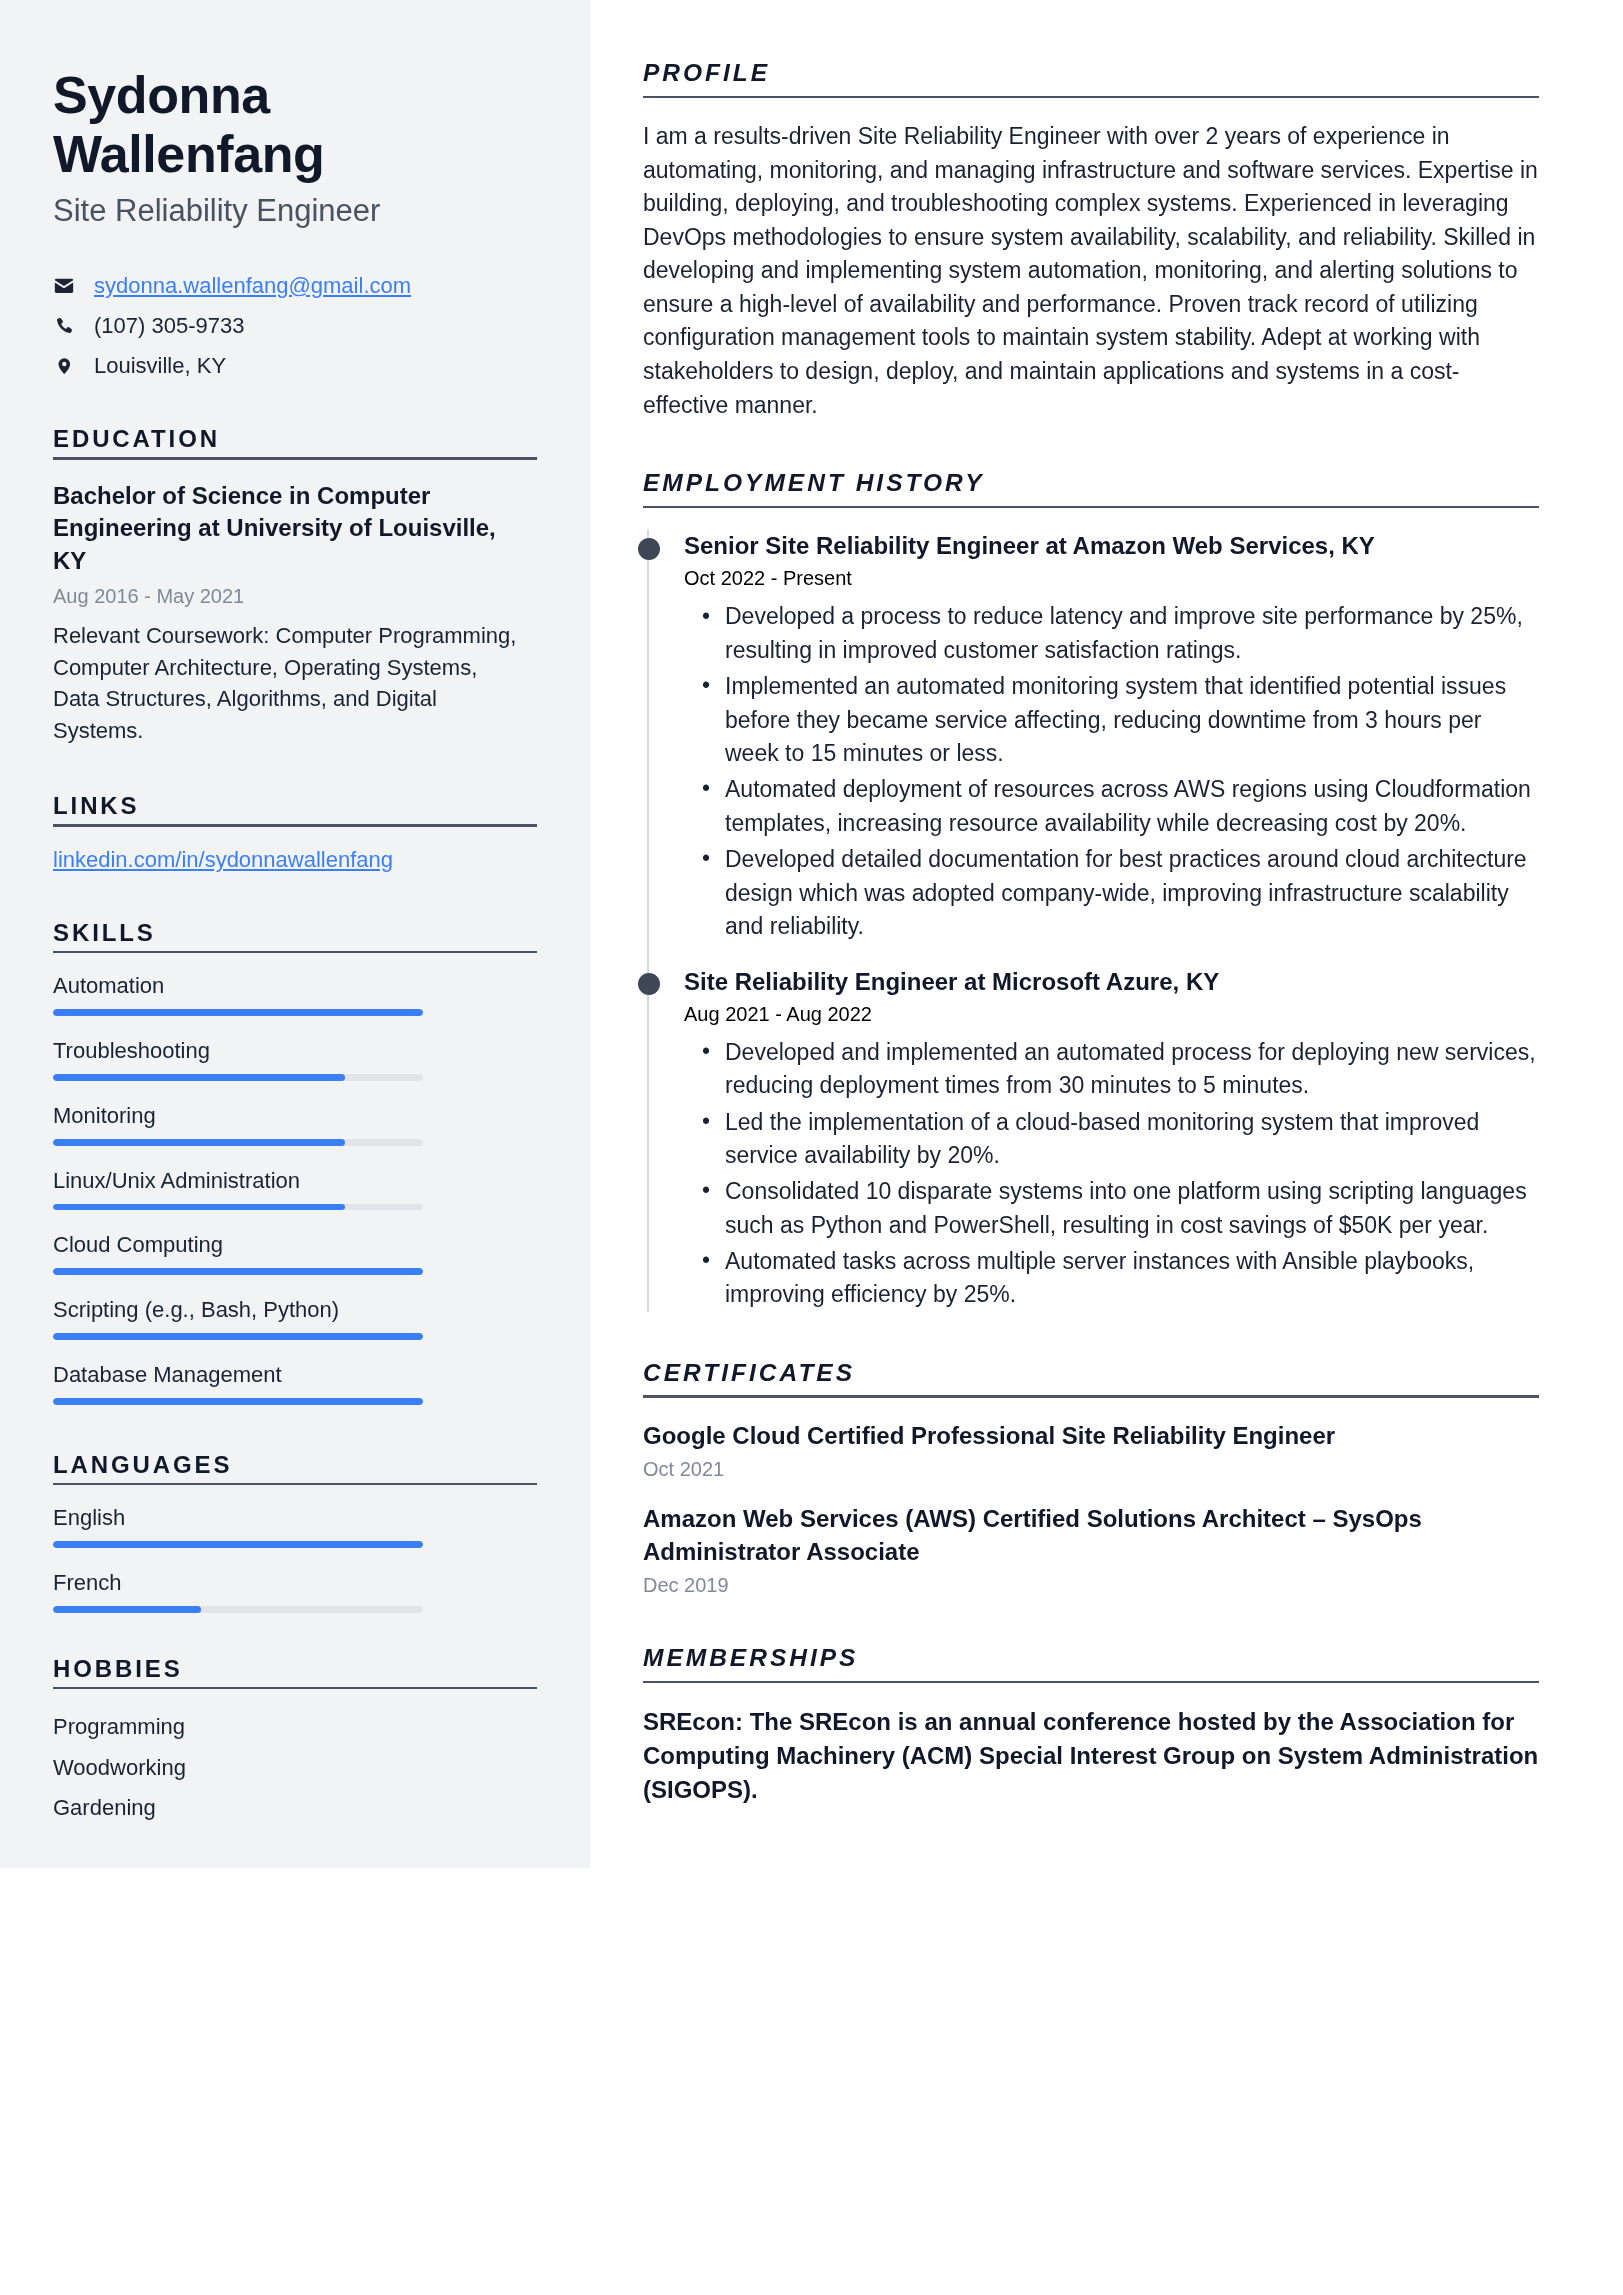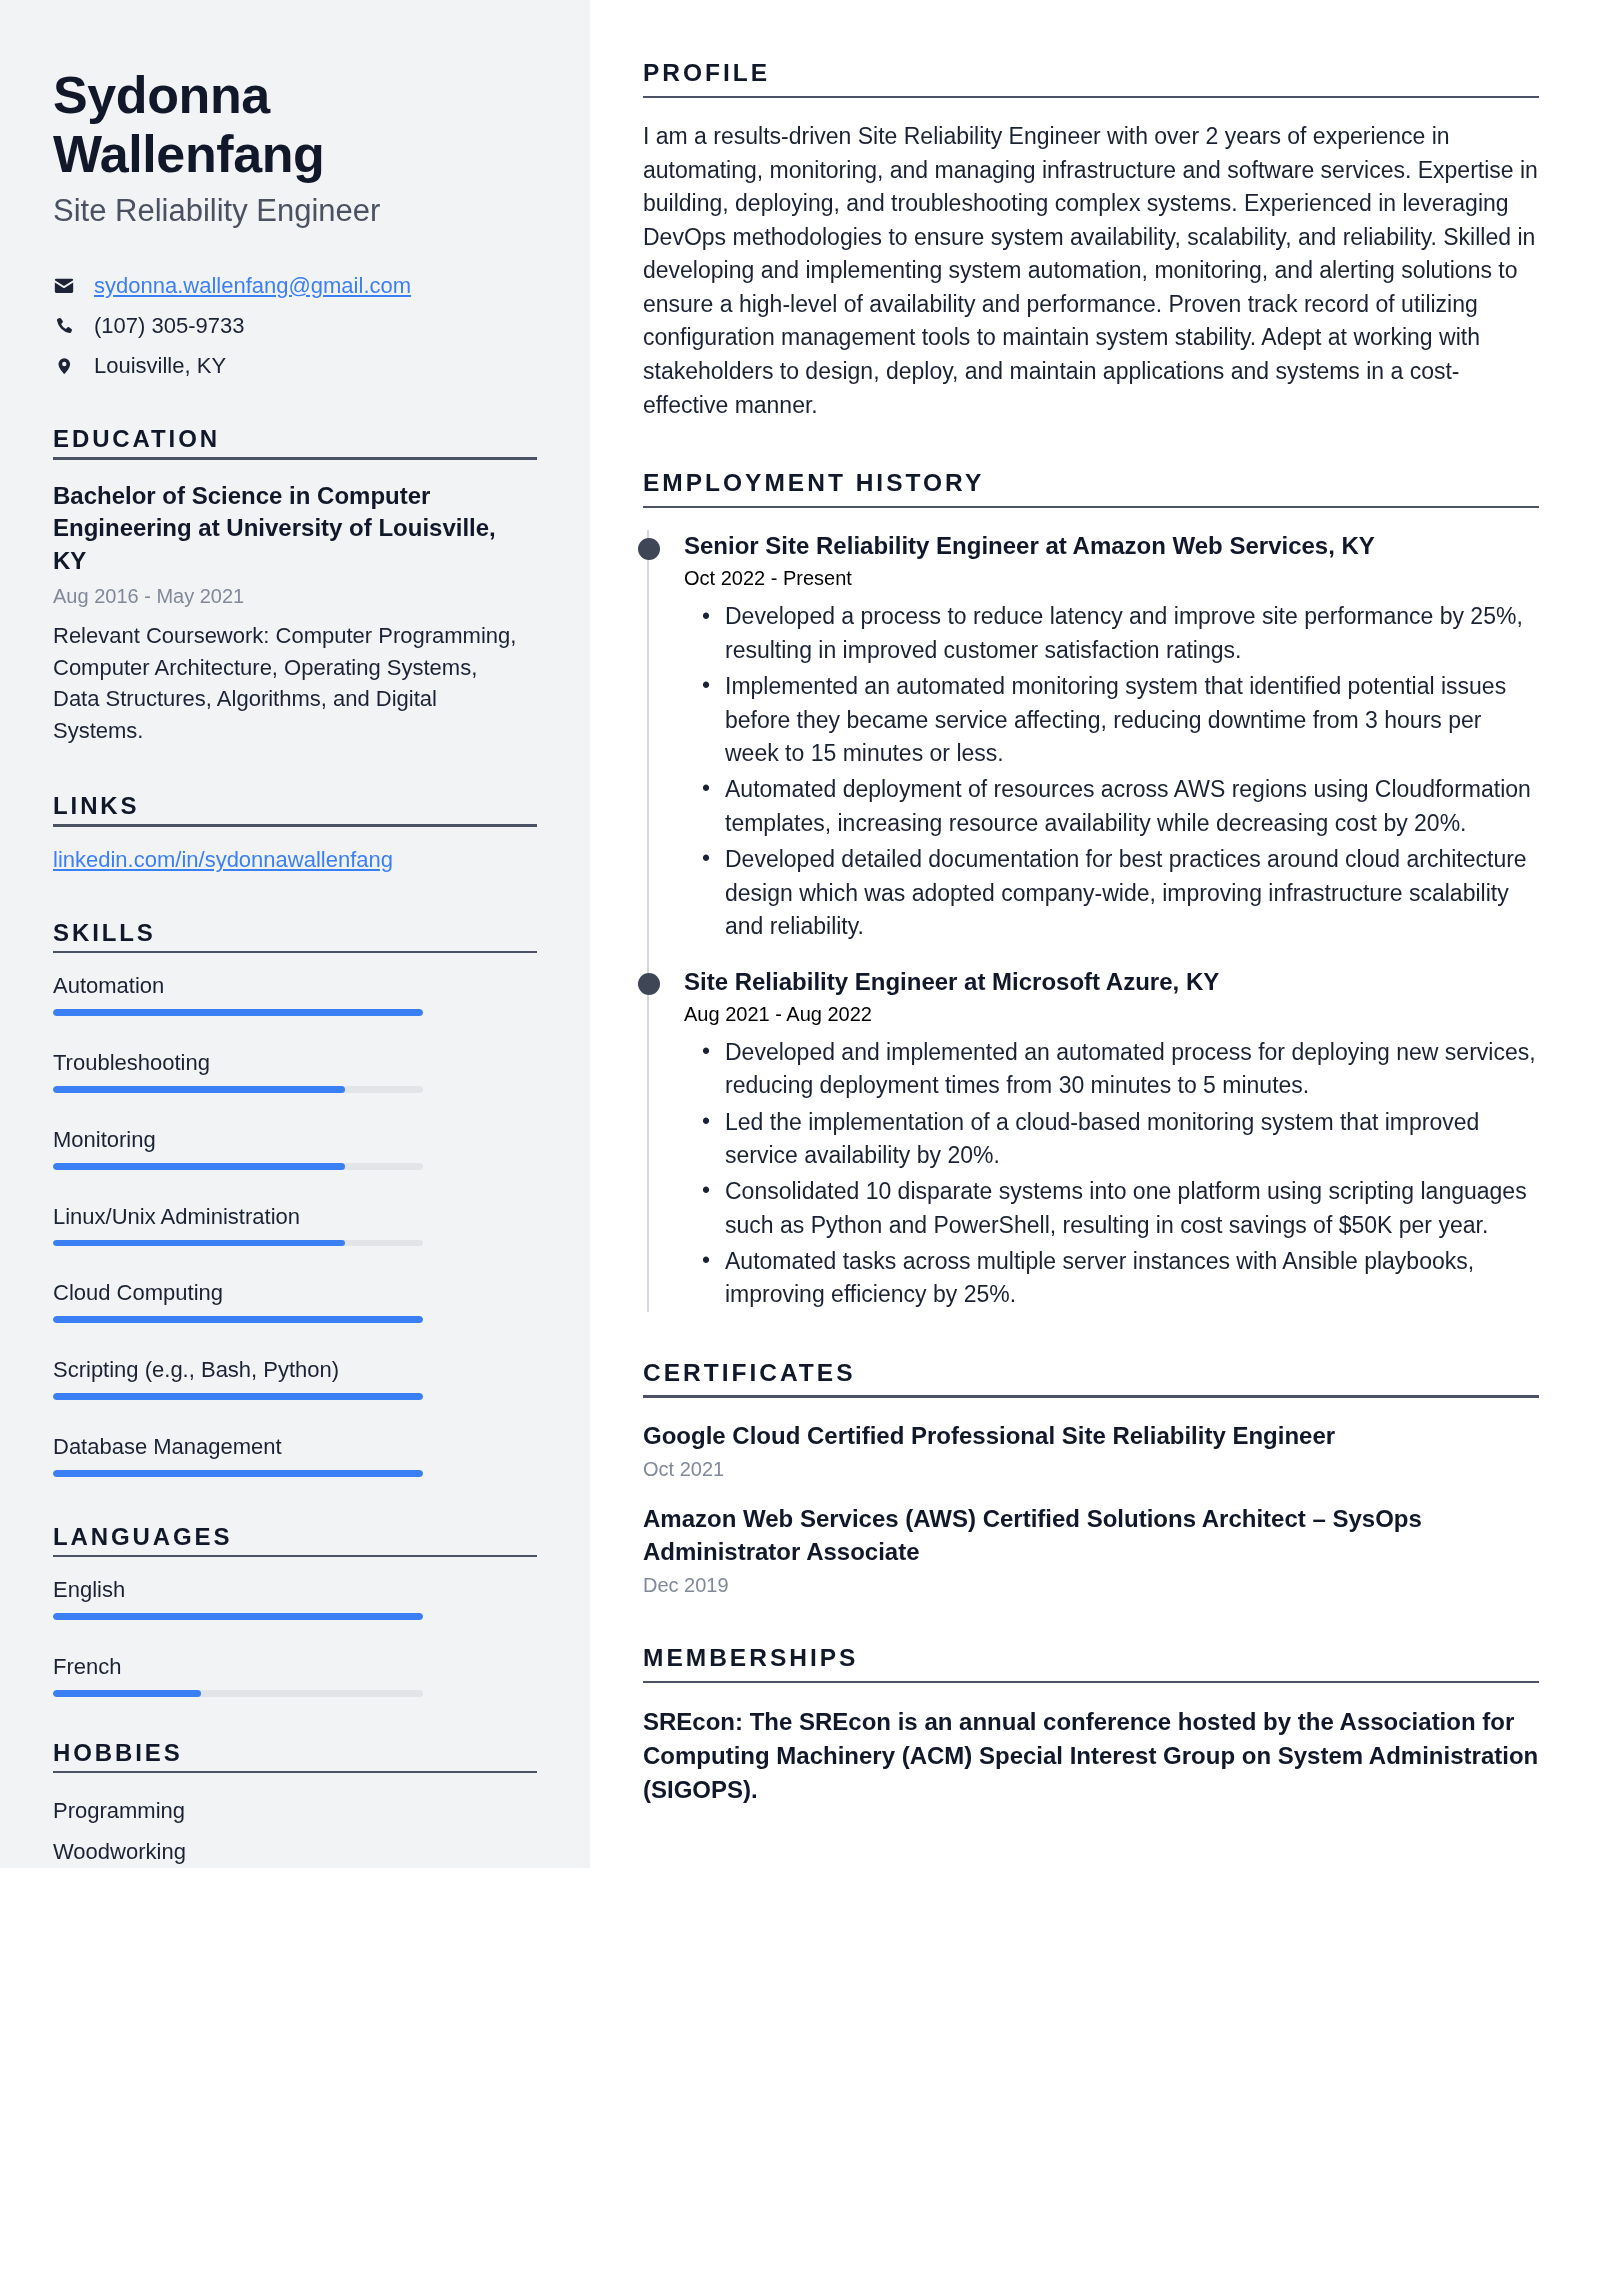--- a/index.html
+++ b/index.html
@@ -118,21 +118,21 @@
     margin-top: 12.7px;
     max-width: 474px;
   }
 
   .links-item {
     font-size: 22px;
     color: #3b7ff5;
     text-decoration: underline;
   }
 
-  .meter-row { margin-bottom: 34px; }
+  .meter-row { margin-bottom: 22px; }
 
   .meter-label {
     font-size: 22px;
     color: #1a2233;
     margin-bottom: 10px;
   }
 
   .meter-track {
     height: 6.8px;
     border-radius: 4.2px;
@@ -163,20 +163,21 @@
 
   .main-section { margin-bottom: 47px; }
 
   .main-heading {
     font-size: 24.5px;
     font-weight: 700;
     letter-spacing: 3px;
     color: #11182a;
     text-transform: uppercase;
     padding-bottom: 8.5px;
+    font-style: italic;
   }
 
   .main-rule {
     height: 2.5px;
     background: #4b5263;
     width: 100%;
     margin-bottom: 22px;
   }
 
   .profile-text {

